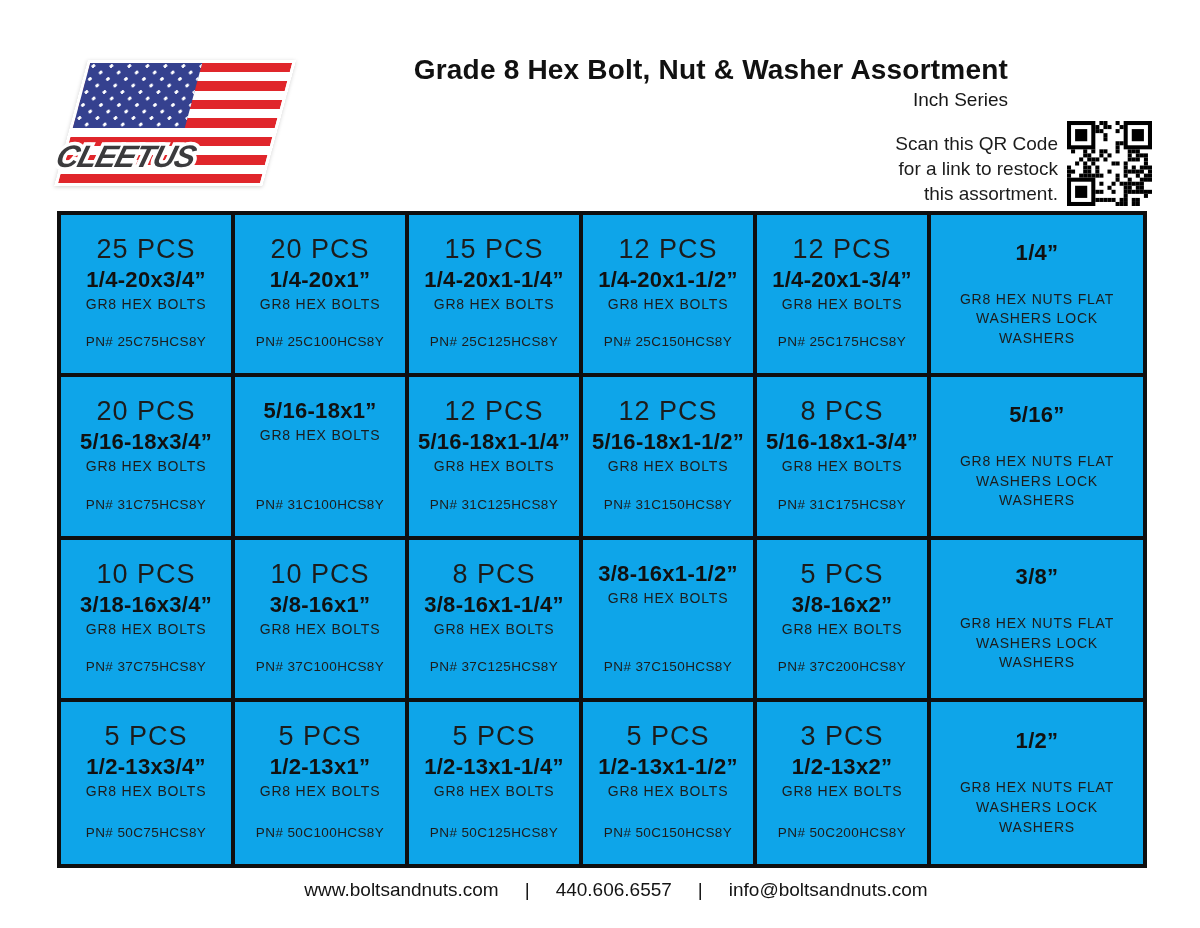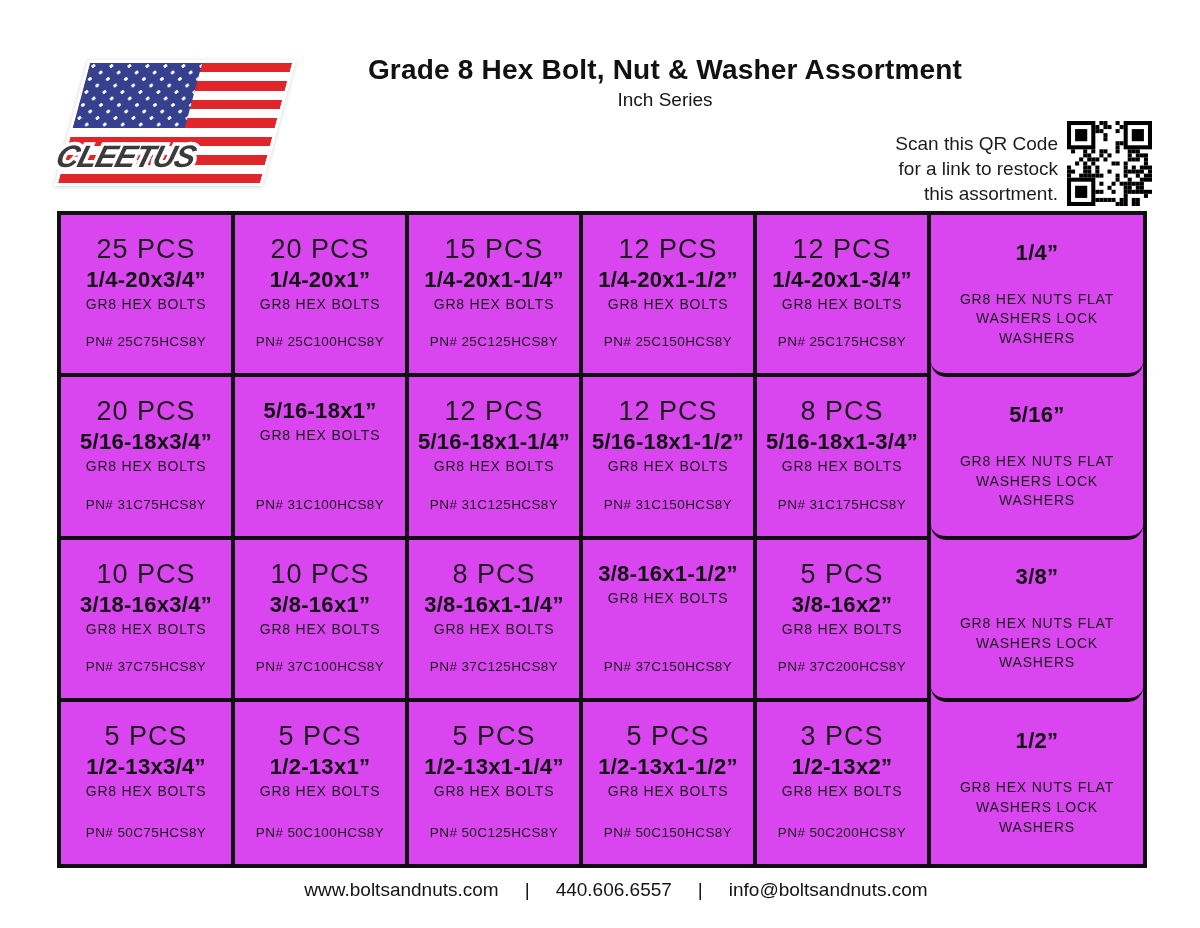--- a/index.html
+++ b/index.html
@@ -30,43 +30,43 @@
     font-size:31px;font-weight:bold;font-style:italic;letter-spacing:-1px;
     white-space:nowrap;
   }
   .logo-text-stroke{
     color:#fff;-webkit-text-stroke:7px #fff;
     text-shadow:3px 0 0 #fff,-3px 0 0 #fff,0 3px 0 #fff,0 -3px 0 #fff,
                 2px 2px 0 #fff,-2px 2px 0 #fff,2px -2px 0 #fff,-2px -2px 0 #fff;
   }
   .logo-text-fill{color:#3b3b3d;}
 
-  .title-wrap{position:absolute;left:330px;top:54px;width:670px;text-align:center;}
+  .title-wrap{position:absolute;left:338px;top:54px;width:670px;text-align:right;}
   .page-title{font-size:28px;font-weight:bold;letter-spacing:.2px;color:#111;}
   .page-subtitle{font-size:19px;margin-top:3px;color:#161616;}
 
   .qr-note{
     position:absolute;top:131px;right:142px;text-align:right;
     font-size:19px;line-height:1.32;color:#1c1c1c;
   }
   .qr-box{position:absolute;top:121px;right:48px;width:85px;height:85px;}
   .qr-box svg{display:block;width:85px;height:85px;}
 
   
   .label-table{
     position:absolute;left:57px;top:211px;width:1090px;height:657px;
-    box-sizing:border-box;border:4px solid #0f0f0f;background:#d946ef;
+    box-sizing:border-box;border:4px solid #0f0f0f;background:#0ea5e9;
     display:grid;grid-template-columns:repeat(5,174fr) 212fr;grid-template-rows:repeat(4,1fr);
   }
   .tcell{
     position:relative;box-sizing:border-box;
     border-right:4px solid #0f0f0f;border-bottom:4px solid #0f0f0f;
     text-align:center;
   }
-  .tcell:nth-child(6n){border-right:none;border-radius:15px;}
+  .tcell:nth-child(6n){border-right:none;}
   .tcell:nth-child(n+19){border-bottom:none;}
   .cell-top{padding-top:19px;}
   .pcs{font-size:27px;letter-spacing:1px;color:#1c1c1c;}
   .size{font-size:22px;font-weight:bold;letter-spacing:.3px;margin-top:2px;color:#111;}
   .desc{font-size:14px;letter-spacing:.8px;margin-top:3px;color:#1c1c1c;}
   .pn{
     position:absolute;left:0;right:0;bottom:24px;
     font-size:13.5px;letter-spacing:.4px;color:#1c1c1c;
   }
   .hw{display:flex;flex-direction:column;align-items:center;justify-content:center;}

